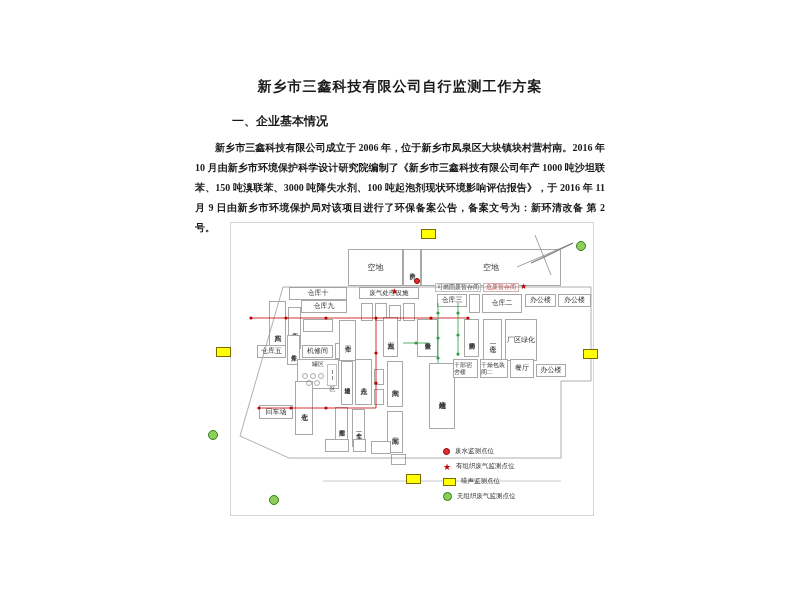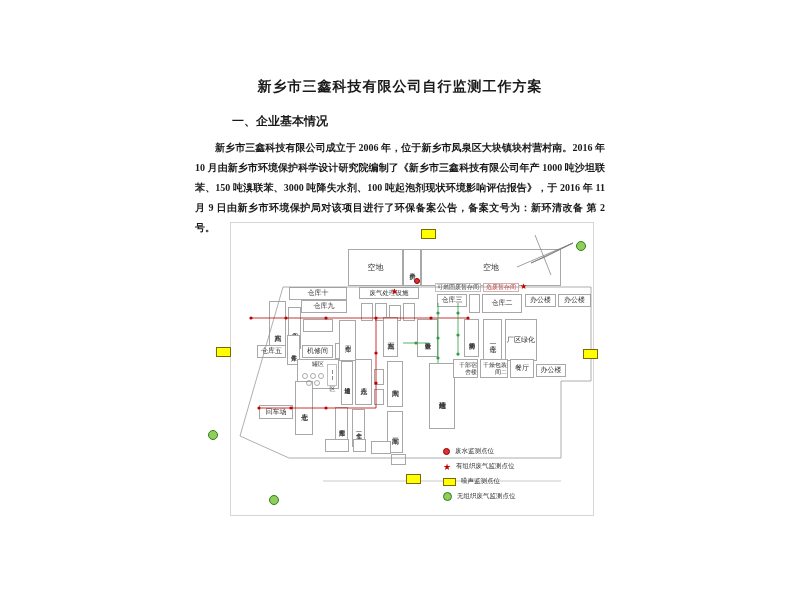--- a/index.html
+++ b/index.html
@@ -8,21 +8,21 @@
   
   .doc{position:absolute;left:195px;top:42px;width:410px;margin-top:36px;}
   .doc-title{text-align:center;font-size:14px;font-weight:bold;letter-spacing:1px;}
   .doc-h{font-size:12px;font-weight:bold;margin-top:17px;margin-left:37px;}
   .doc-p{font-size:10px;font-weight:600;line-height:20px;text-align:justify;
          text-indent:2em;margin-top:8px;}
   
   .fig{position:absolute;left:230px;top:222px;width:362px;height:292px;
        border:1px solid #d5d5d5;font-family:"Liberation Sans","DejaVu Sans",sans-serif;}
   .bld{position:absolute;border:1px solid #a8a8a8;background:#fff;box-sizing:border-box;
-       display:flex;align-items:center;justify-content:center;text-align:right;
+       display:flex;align-items:center;justify-content:center;text-align:left;
        font-size:7px;color:#333;line-height:1.15;}
   .vt{writing-mode:vertical-rl;text-orientation:upright;letter-spacing:0px;}
   .t6{font-size:6px;}
   .nolabel{background:#fff;}
   .maplegend{position:absolute;left:24px;top:18px;width:92px;height:58px;
              border:1px solid #a8a8a8;background:#fff;font-size:7.5px;color:#333;
              padding:3px 4px;box-sizing:border-box;}
   .maplegend .row{display:flex;align-items:center;gap:4px;margin-top:5px;}
   .ptlegend{position:absolute;left:212px;top:218px;width:148px;font-size:6.5px;color:#333;}
   .ptlegend .row{display:flex;align-items:center;gap:5px;margin-top:6px;}

